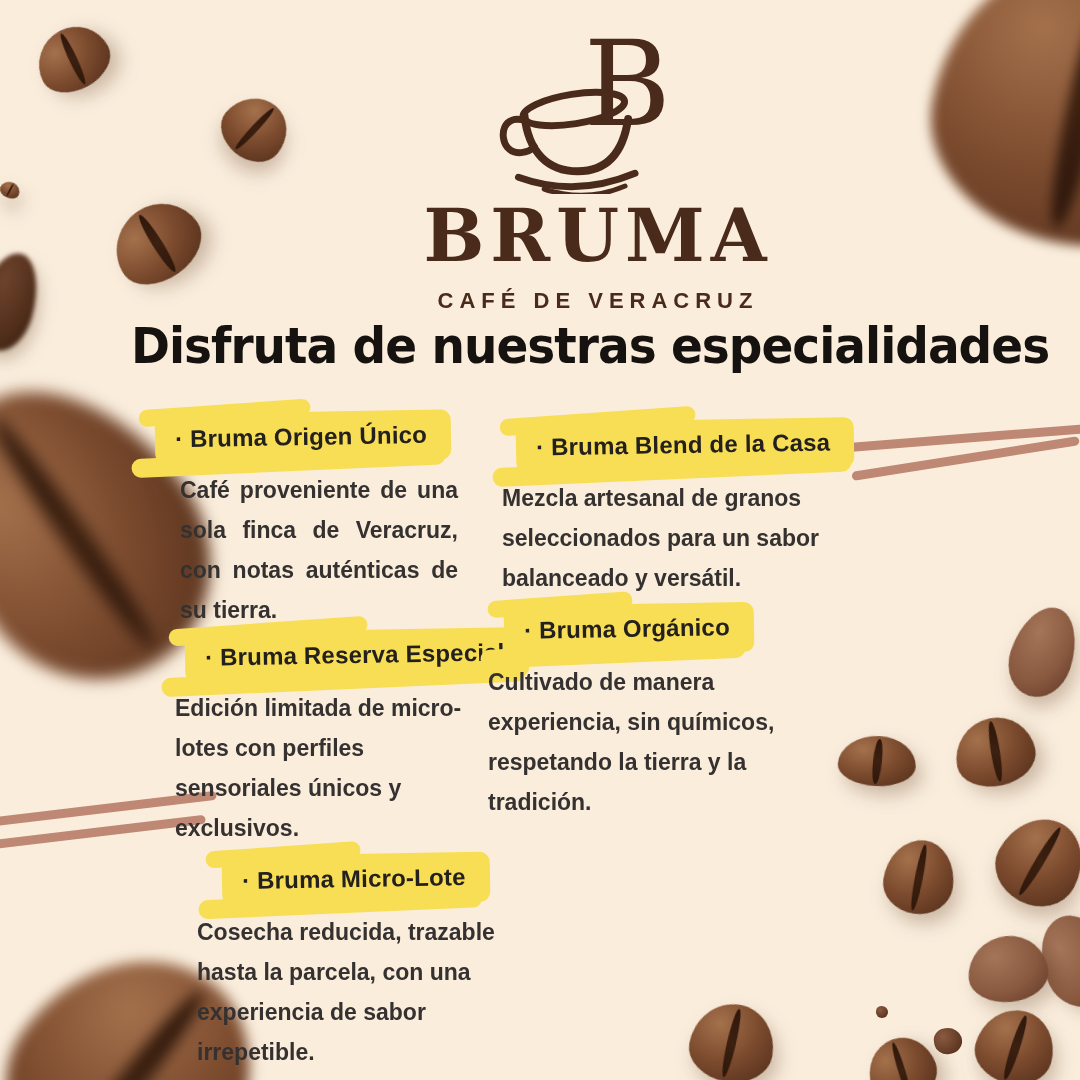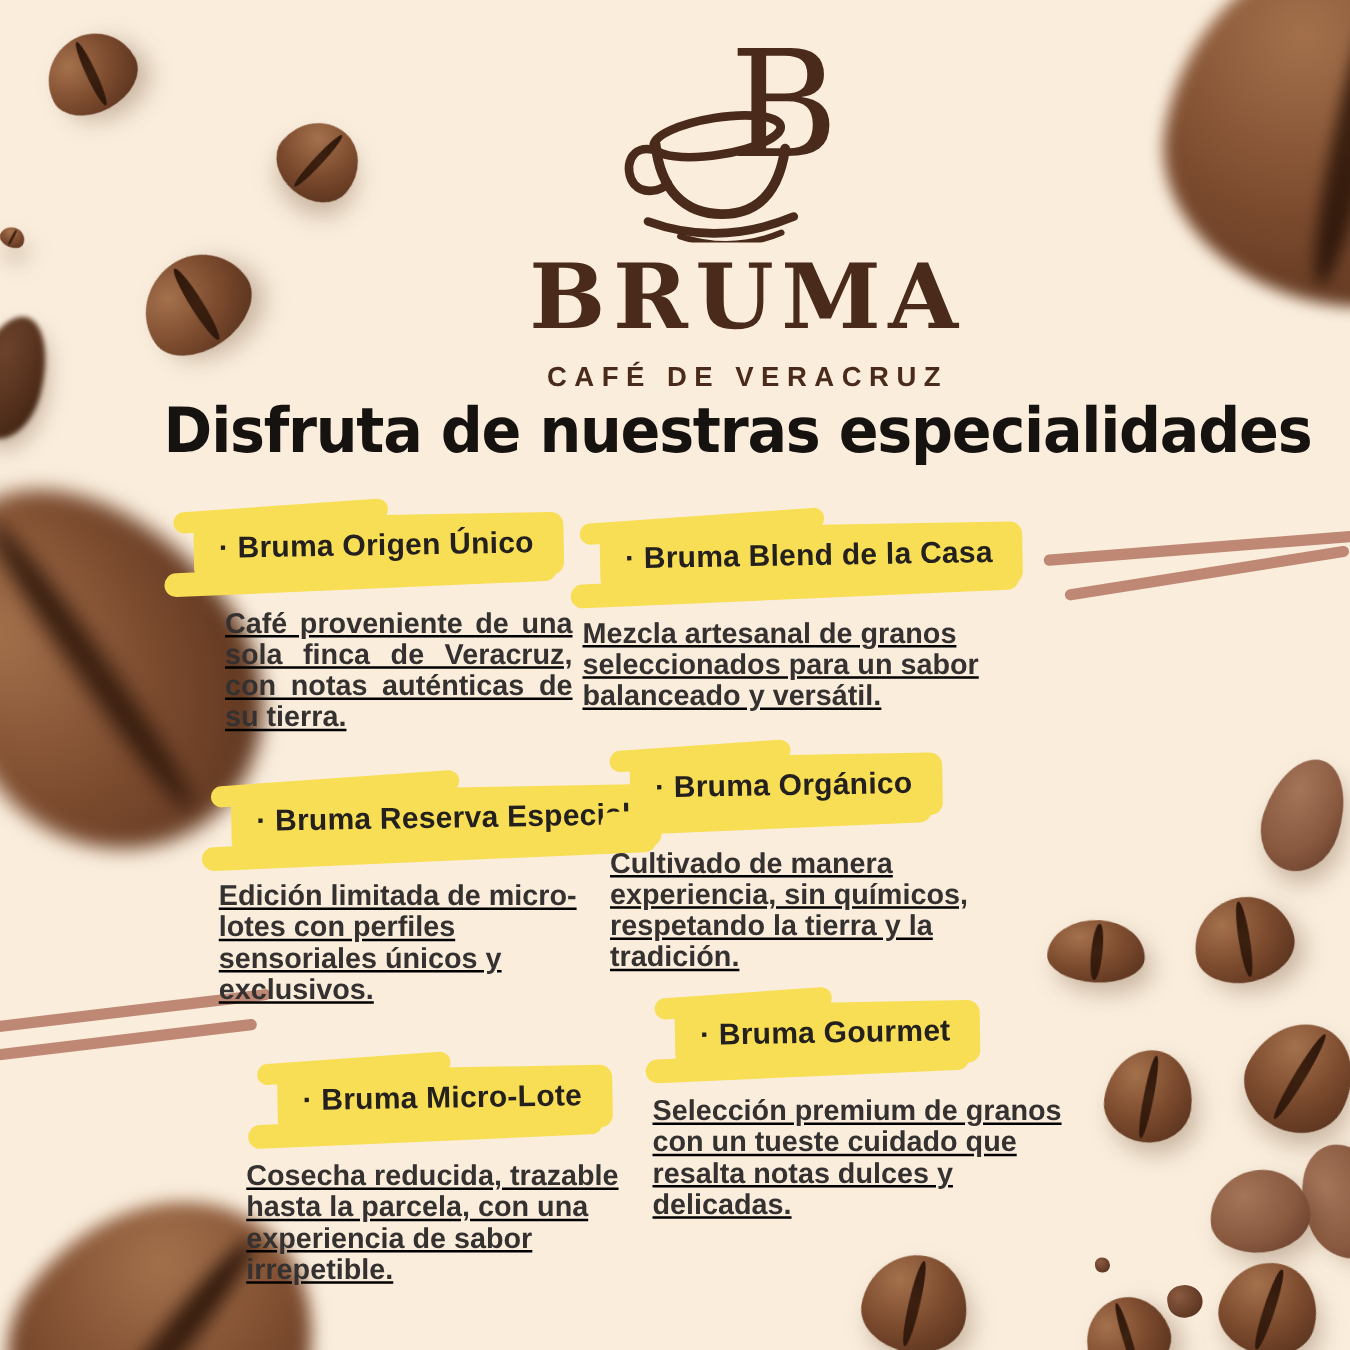--- a/index.html
+++ b/index.html
@@ -50,51 +50,51 @@
 
   
   .headline{
     position:absolute;left:100px;right:0;top:318px;text-align:center;
     font-family:"DejaVu Sans","Liberation Sans",sans-serif;
     font-weight:800;font-size:47px;color:#151210;letter-spacing:-1px;
     transform:scaleY(1.06);
   }
 
   
-  .block{position:absolute;text-decoration:underline;}
+  .block{position:absolute;}
   .hl{
     position:relative;display:inline-block;background:#F8DE55;border-radius:10px;
     padding:11px 24px 11px 20px;transform:rotate(-1deg);
   }
   .hl::before{
     content:"";position:absolute;left:-16px;top:-9px;width:58%;height:17px;
     background:#F8DE55;border-radius:9px;transform:rotate(-3deg);
   }
   .hl::after{
     content:"";position:absolute;left:-24px;bottom:-9px;width:106%;height:19px;
     background:#F8DE55;border-radius:10px;transform:rotate(-1.5deg);
   }
   .hl h3{
     position:relative;z-index:2;margin:0;
     font-size:24px;font-weight:800;color:#23201D;letter-spacing:.2px;white-space:nowrap;
   }
   .block p{
-    margin:24px 0 0 0;font-size:23px;line-height:25px;font-weight:600;color:#343130;
+    margin:8px 0 0 0;font-size:23px;line-height:40px;font-weight:600;color:#343130;
   }
   .p-justify{text-align:justify;}
   .p-center{text-align:left;}
 
   
   #blk-origen {left:155px;top:412px;}
   #blk-origen p {margin-left:25px;width:278px;}
   #blk-reserva{left:185px;top:630px;}
   #blk-reserva p{margin-left:-10px;width:300px;}
   #blk-microlote{left:222px;top:854px;}
   #blk-microlote p{margin-left:-25px;width:330px;}
-  #blk-blend{left:480px;top:420px;}
+  #blk-blend{left:516px;top:420px;}
   #blk-blend p{margin-left:-14px;width:340px;}
   #blk-organico{left:504px;top:604px;}
   #blk-organico p{margin-left:-16px;width:330px;}
   #blk-gourmet{left:540px;top:802px;}
   #blk-gourmet p{margin-left:-18px;width:330px;}
 </style>
 </head>
 <body>
 
 <div class="canvas">
@@ -172,20 +172,14 @@
     <p class="p-center">Mezcla artesanal de granos seleccionados para un sabor balanceado y versátil.</p>
   </section>
 
   <section class="block" id="blk-organico">
     <div class="hl">
       <h3>· Bruma Orgánico</h3>
     </div>
     <p class="p-center">Cultivado de manera experiencia, sin químicos, respetando la tierra y la tradición.</p>
   </section>
 
-  <section class="block" id="blk-gourmet">
-    <div class="hl">
-      <h3>· Bruma Gourmet</h3>
-    </div>
-    <p class="p-center">Selección premium de granos con un tueste cuidado que resalta notas dulces y delicadas.</p>
-  </section>
 
 </div>
 
 </body></html>

